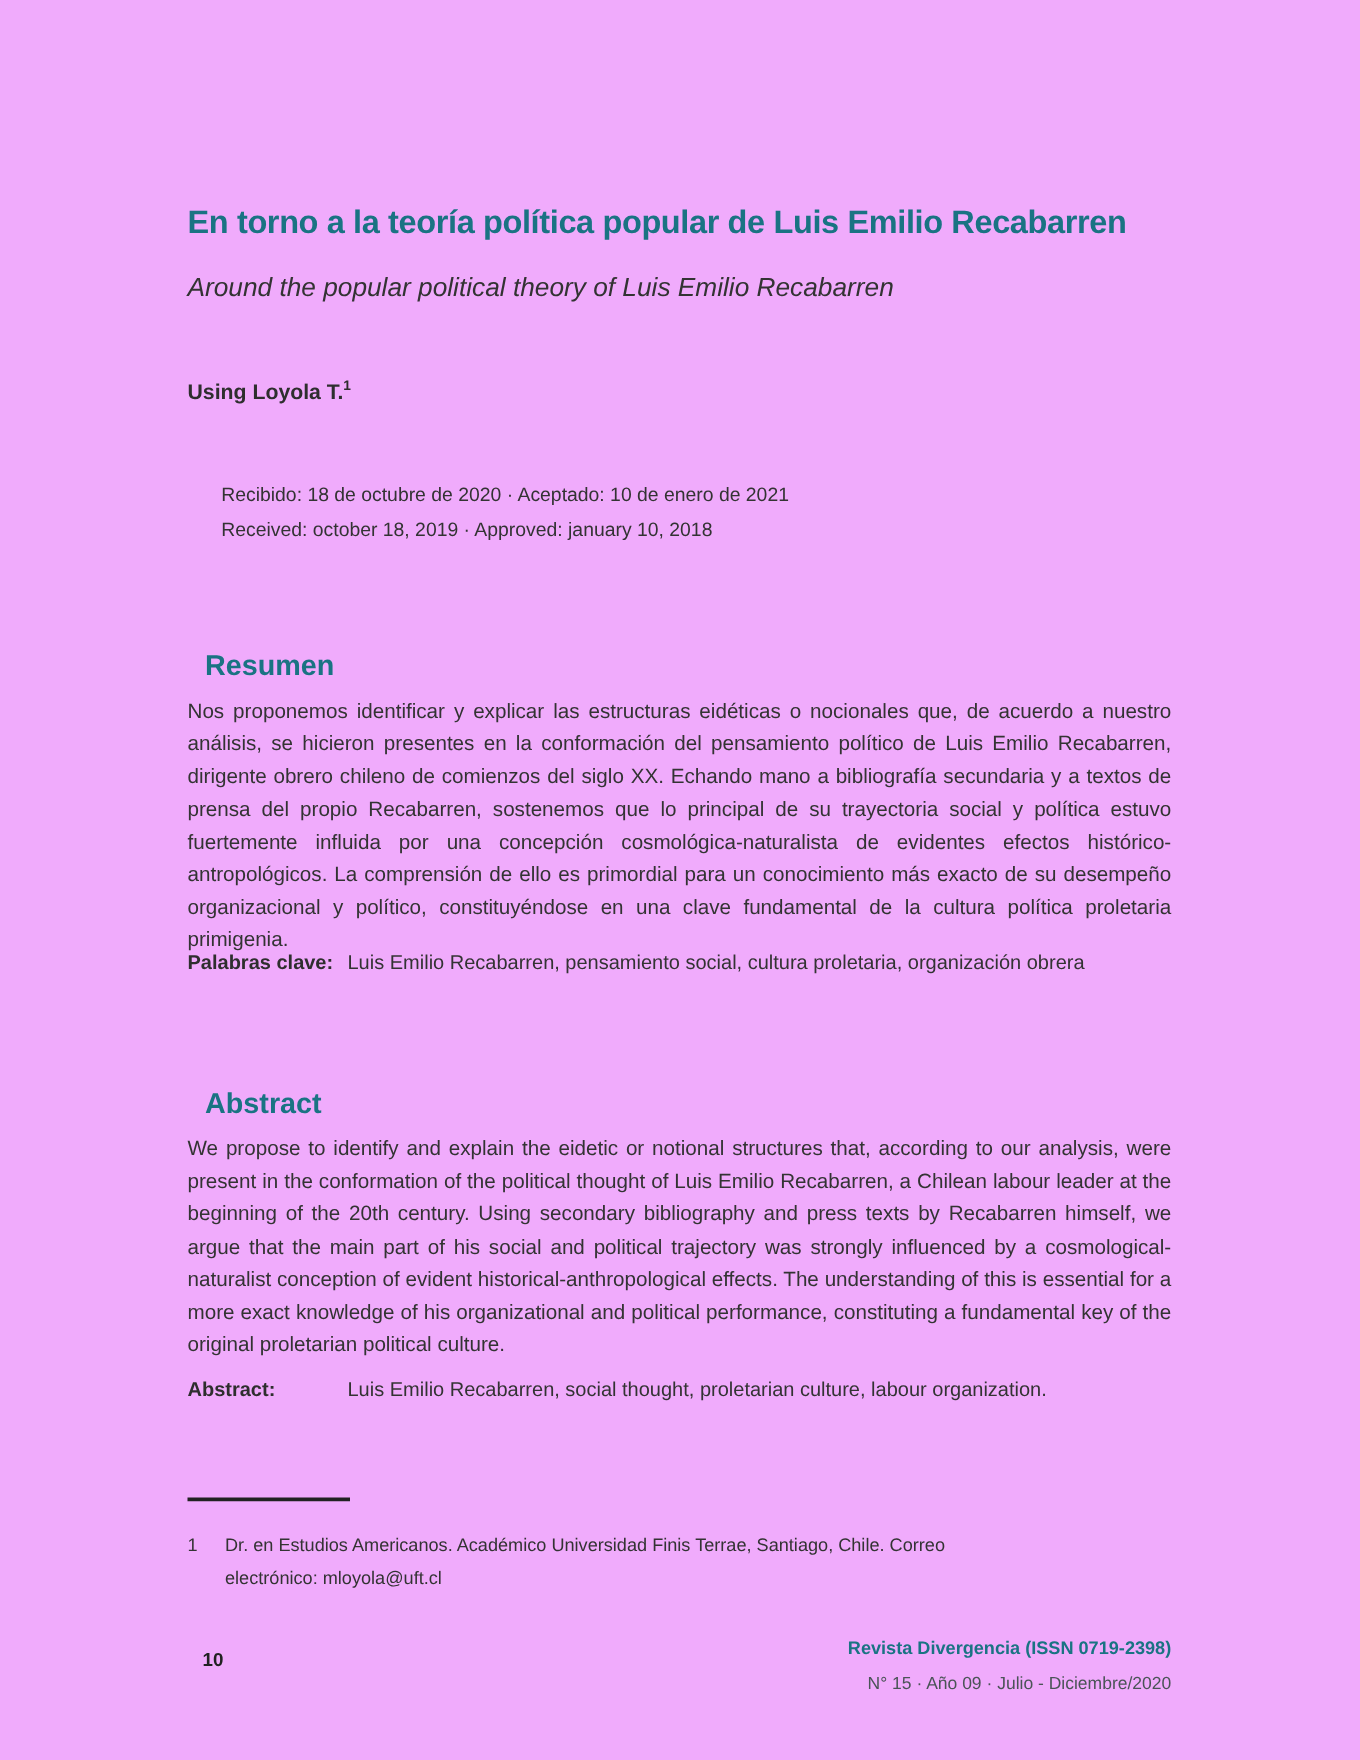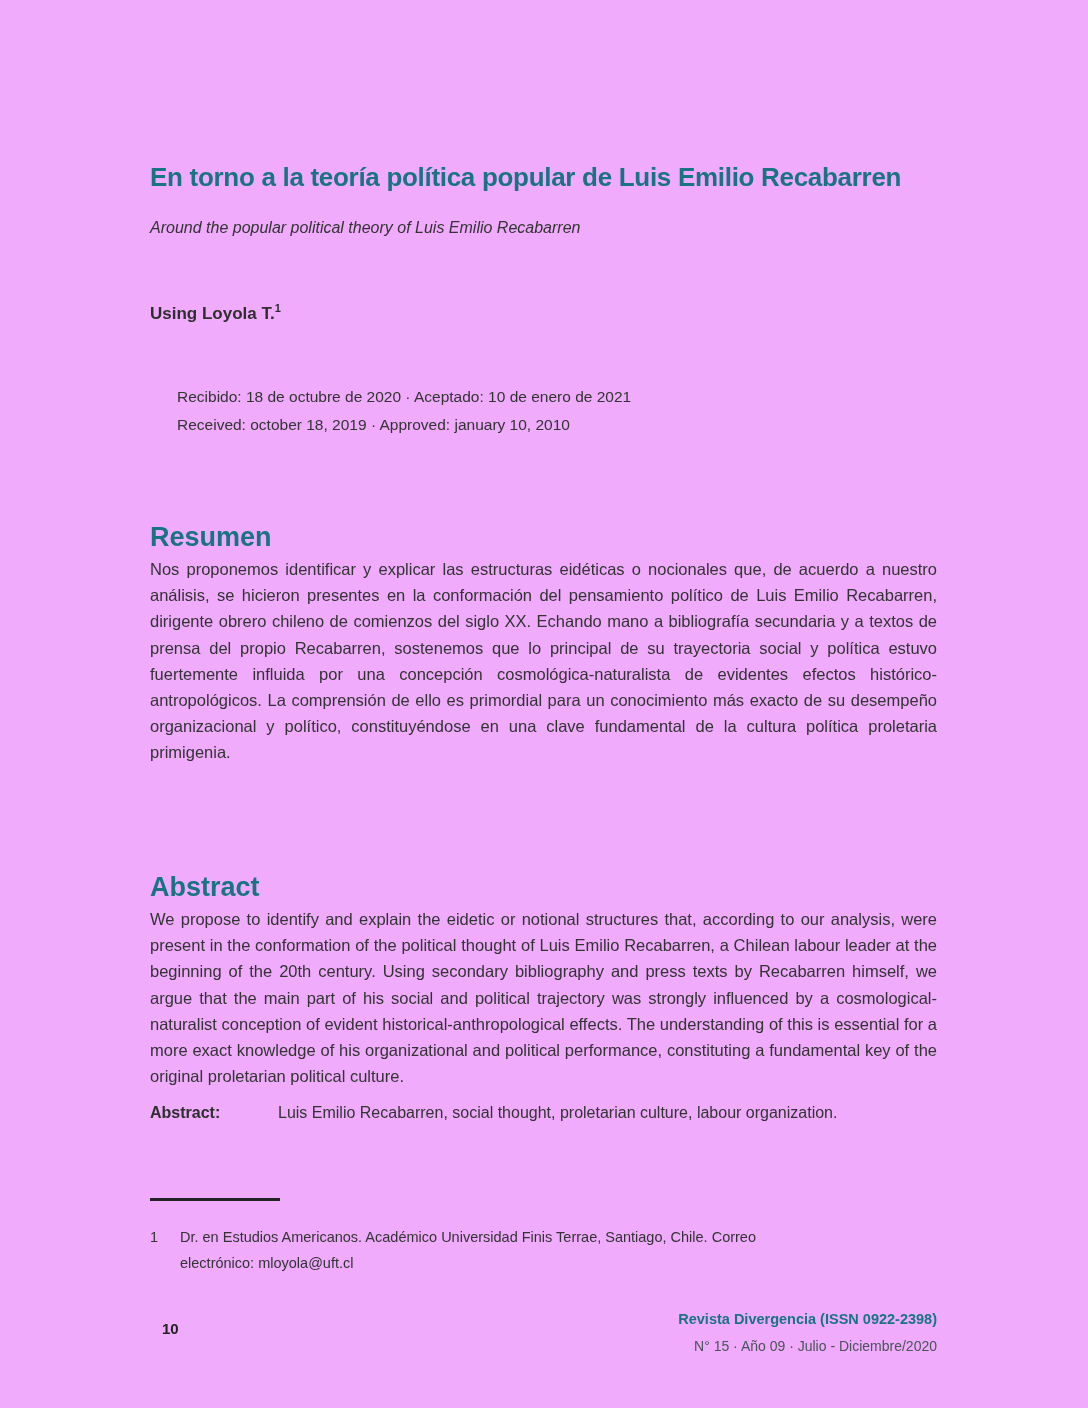--- a/index.html
+++ b/index.html
@@ -24,21 +24,21 @@
     font-weight: 700;
     letter-spacing: -0.3px;
     color: #1a7383;
     line-height: 1.25;
   }
   .article-subtitle {
     position: absolute;
     left: 150px;
     top: 219px;
     width: 800px;
-    font-size: 16px;
+    font-size: 21px;
     font-style: italic;
     color: #333333;
   }
   .author-line {
     position: absolute;
     left: 150px;
     top: 304px;
     font-size: 17px;
     font-weight: 600;
     color: #2e2e2e;
@@ -53,22 +53,22 @@
     left: 150px;
     top: 383px;
     width: 700px;
     font-size: 15.5px;
     line-height: 28px;
     color: #333333;
     margin-left: 27px;
   }
   .section-heading {
     position: absolute;
-    left: 150px;
-    font-size: 27px;
+    left: 164px;
+    font-size: 23px;
     font-weight: 600;
     color: #1a7383;
   }
   .heading-resumen { top: 500px; }
   .heading-abstract { top: 850px; }
   .section-body {
     position: absolute;
     left: 150px;
     width: 787px;
     font-size: 16.5px;
@@ -152,44 +152,48 @@
   <h1 class="article-title">En torno a la teoría política popular de Luis Emilio Recabarren</h1>
 
   <div class="article-subtitle">Around the popular political theory of Luis Emilio Recabarren</div>
 
   <div class="author-line">
     <span>Using Loyola T.</span><sup>1</sup>
   </div>
 
   <div class="dates-block">
     <div>Recibido: 18 de octubre de 2020 · Aceptado: 10 de enero de 2021</div>
-    <div>Received: october 18, 2019 · Approved: january 10, 2010</div>
+    <div>Received: october 18, 2019 · Approved: january 10, 2018</div>
   </div>
 
   <h2 class="section-heading heading-resumen">Resumen</h2>
 
   <p class="section-body body-resumen">Nos proponemos identificar y explicar las estructuras eidéticas o nocionales que, de acuerdo a nuestro análisis, se hicieron presentes en la conformación del pensamiento político de Luis Emilio Recabarren, dirigente obrero chileno de comienzos del siglo XX. Echando mano a bibliografía secundaria y a textos de prensa del propio Recabarren, sostenemos que lo principal de su trayectoria social y política estuvo fuertemente influida por una concepción cosmológica-naturalista de evidentes efectos histórico-antropológicos. La comprensión de ello es primordial para un conocimiento más exacto de su desempeño organizacional y político, constituyéndose en una clave fundamental de la cultura política proletaria primigenia.</p>
 
+  <div class="keywords-line kw-es">
+    <span class="kw-label">Palabras clave:</span>
+    <span>Luis Emilio Recabarren, pensamiento social, cultura proletaria, organización obrera</span>
+  </div>
 
   <h2 class="section-heading heading-abstract">Abstract</h2>
 
   <p class="section-body body-abstract">We propose to identify and explain the eidetic or notional structures that, according to our analysis, were present in the conformation of the political thought of Luis Emilio Recabarren, a Chilean labour leader at the beginning of the 20th century. Using secondary bibliography and press texts by Recabarren himself, we argue that the main part of his social and political trajectory was strongly influenced by a cosmological-naturalist conception of evident historical-anthropological effects. The understanding of this is essential for a more exact knowledge of his organizational and political performance, constituting a fundamental key of the original proletarian political culture.</p>
 
   <div class="keywords-line kw-en">
     <span class="kw-label">Abstract:</span>
     <span>Luis Emilio Recabarren, social thought, proletarian culture, labour organization.</span>
   </div>
 
   <div class="footnote-rule"></div>
 
   <div class="footnote">
     <span class="fn-marker">1</span>
     <span>Dr. en Estudios Americanos. Académico Universidad Finis Terrae, Santiago, Chile. Correo electrónico: mloyola@uft.cl</span>
   </div>
 
   <div class="footer-page-number">10</div>
 
   <div class="footer-journal">
-    <div class="journal-name">Revista Divergencia (ISSN 0922-2398)</div>
+    <div class="journal-name">Revista Divergencia (ISSN 0719-2398)</div>
     <div class="journal-issue">N° 15 · Año 09 · Julio - Diciembre/2020</div>
   </div>
 
 </div>
 
 </body></html>

